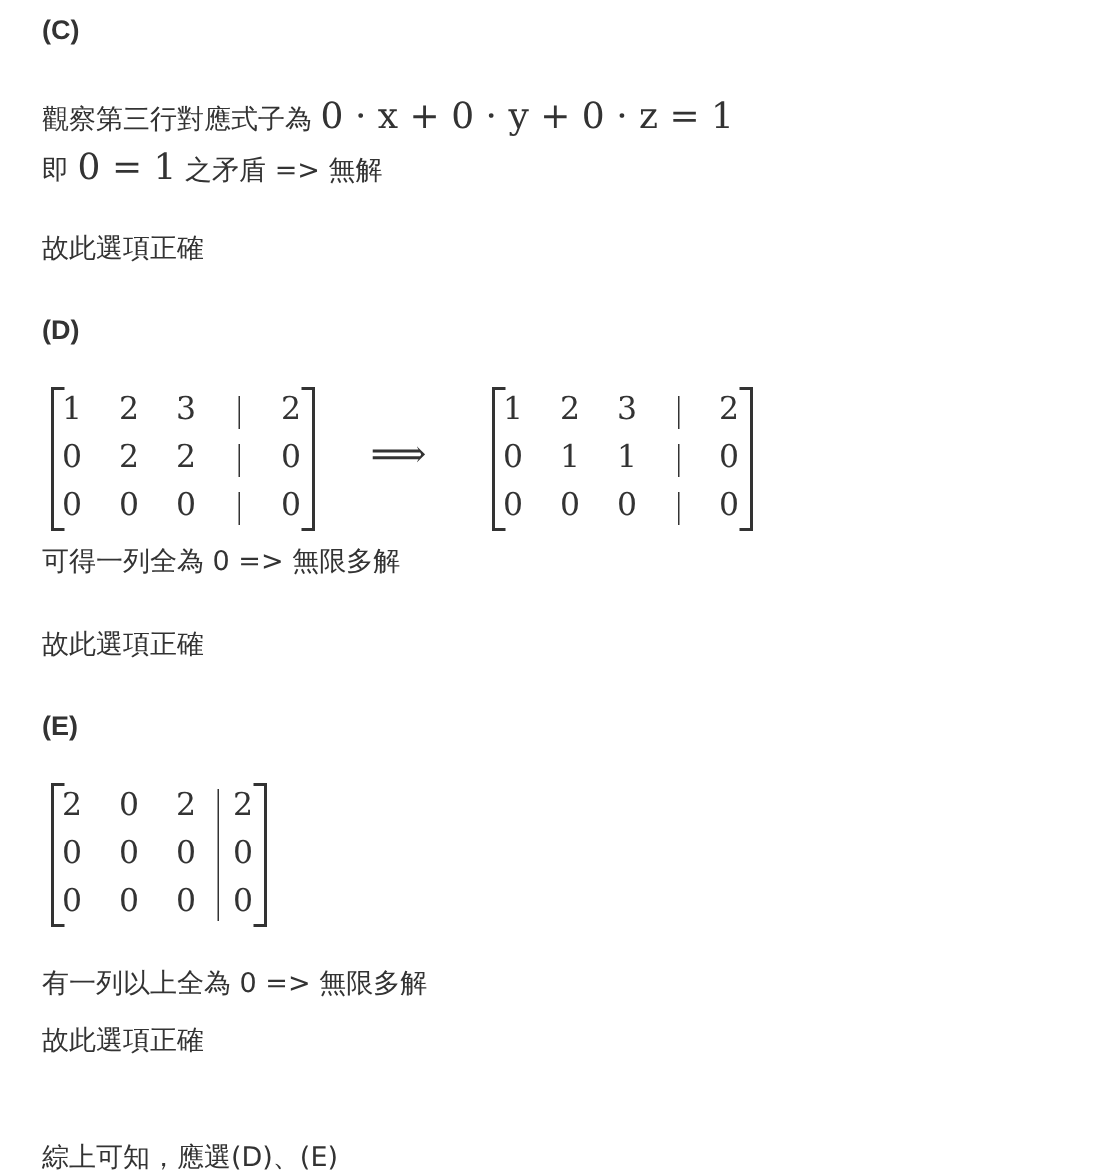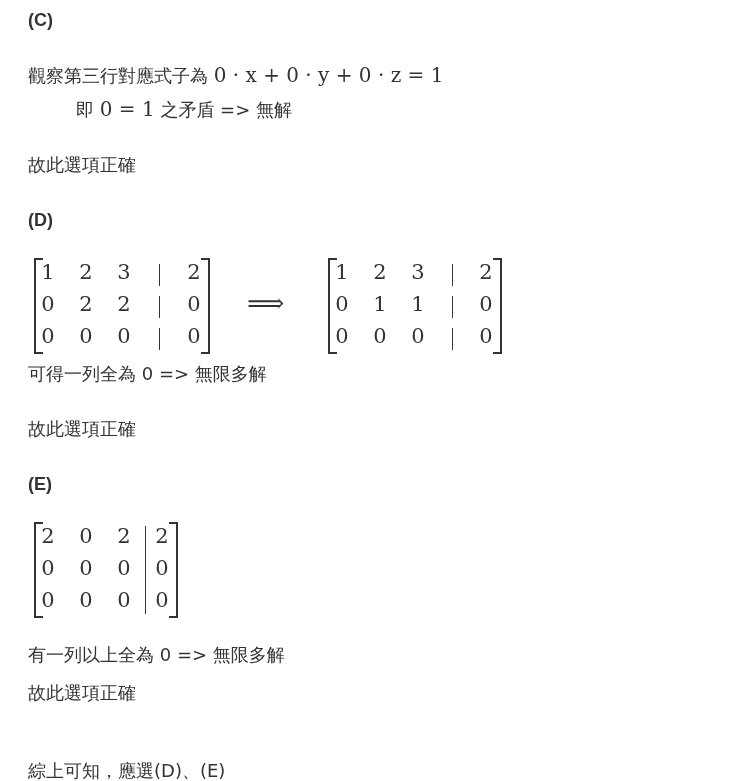--- a/index.html
+++ b/index.html
@@ -4,37 +4,37 @@
 <style>
   html, body { margin: 0; padding: 0; background: #ffffff; }
   body {
     width: 740px; height: 781px; position: relative; overflow: hidden;
     font-family: "DejaVu Sans", "Liberation Sans", sans-serif;
     color: #333333;
   }
   .abs { position: absolute; }
   .heading { font-weight: bold; font-size: 18px; font-family: "Liberation Sans", sans-serif; }
   .text { font-size: 18px; white-space: nowrap; }
-  .math { font-family: "DejaVu Serif", "Liberation Serif", serif; font-size: 20px; }
+  .math { font-family: "DejaVu Serif", "Liberation Serif", serif; font-size: 24px; }
   .matrix { position: absolute; }
   .bracket { position: absolute; top: 0; bottom: 0; width: 7px; border-top: 2px solid #333; border-bottom: 2px solid #333; }
   .bracket.left { left: 0; border-left: 2px solid #333; }
   .bracket.right { right: 0; border-right: 2px solid #333; }
   .cell { position: absolute; font-family: "DejaVu Serif", "Liberation Serif", serif; font-size: 21px; text-align: center; width: 20px; }
   .vbar { position: absolute; width: 0; border-left: 1px solid #333; }
   .implies { position: absolute; font-family: "DejaVu Serif", serif; font-size: 26px; }
 </style>
 </head>
 <body>
 
 <div class="abs heading" style="left:28px; top:10px;">(C)</div>
 <div class="abs text" style="left:28px; top:63px;">
   <span>觀察第三行對應式子為 </span><span class="math">0 · x + 0 · y + 0 · z = 1</span>
 </div>
-<div class="abs text" style="left:28px; top:97px;margin-left:48px;">
+<div class="abs text" style="left:28px; top:97px;">
   <span>即 </span><span class="math">0 = 1</span><span> 之矛盾 =&gt; 無解</span>
 </div>
 <div class="abs text" style="left:28px; top:153px;">故此選項正確</div>
 
 <div class="abs heading" style="left:28px; top:210px;">(D)</div>
 
 <div class="matrix" style="left:34px; top:258px; width:176px; height:96px;">
   <div class="bracket left"></div>
   <div class="bracket right"></div>
   <div class="cell" style="left:4px; top:2px;">1</div>

